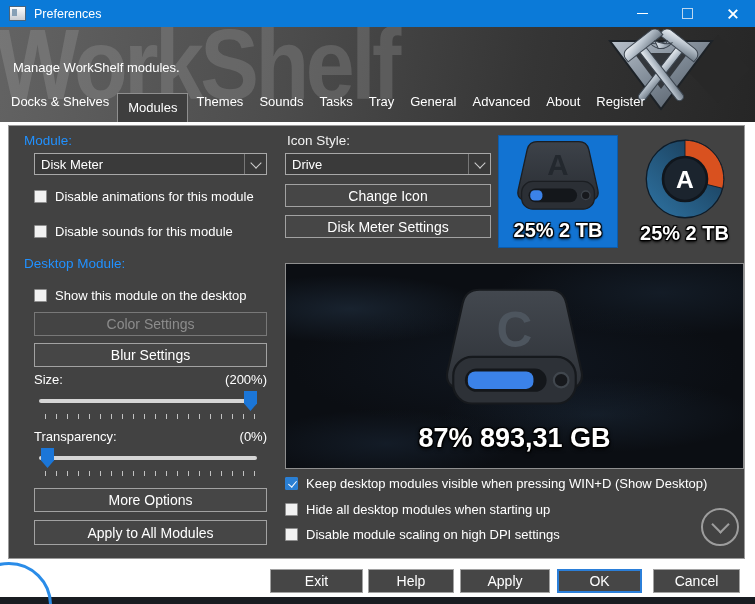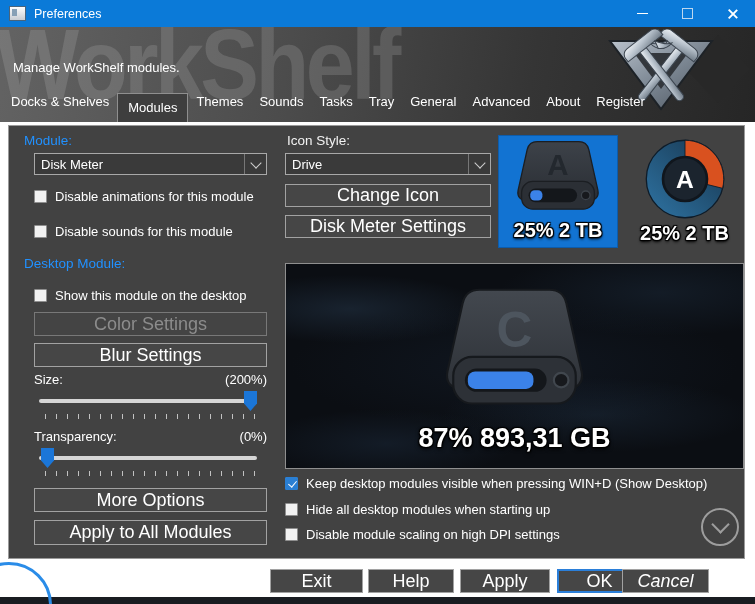--- a/index.html
+++ b/index.html
@@ -34,21 +34,21 @@
   .panel{position:absolute;left:8px;top:125px;width:737px;height:434px;background:#424242;
     border:1px solid #9a9a9a;box-sizing:border-box;}
   .blue-heading{position:absolute;color:#2191ff;font-size:13.5px;}
   .white-heading{position:absolute;color:#f2f2f2;font-size:13.5px;}
 
   .select{position:absolute;height:22px;background:#3a3a3a;border:1px solid #a8a8a8;display:flex;align-items:center;box-sizing:border-box;}
   .select .val{flex:1;padding-left:6px;font-size:13px;color:#fff;}
   .select .arrow-box{width:21px;align-self:stretch;display:flex;align-items:center;justify-content:center;border-left:1px solid #777;}
   .chev{width:7px;height:7px;border-right:1.6px solid #cfcfcf;border-bottom:1.6px solid #cfcfcf;transform:rotate(45deg);margin-top:-3px;}
 
-  .btn{background:#464646;border:1px solid #a2a2a2;color:#fff;font-size:18px;display:flex;align-items:center;justify-content:center;box-sizing:border-box;}
+  .btn{background:#464646;border:1px solid #a2a2a2;color:#fff;font-size:14px;display:flex;align-items:center;justify-content:center;box-sizing:border-box;}
   .pbtn{position:absolute;}
   .btn.disabled{color:#8c8c8c;border-color:#787878;background:#444;}
 
   .chk{position:absolute;display:flex;align-items:center;gap:8px;}
   .chk .box{width:13px;height:13px;background:#f2f2f2;border:1px solid #8f8f8f;box-sizing:border-box;flex:none;border-radius:1px;}
   .chk .box.checked{background:#2a7fd4;border-color:#2a7fd4;position:relative;}
   .chk .box.checked::after{content:"";position:absolute;left:3.5px;top:1px;width:4px;height:7px;
     border-right:1.8px solid #fff;border-bottom:1.8px solid #fff;transform:rotate(40deg);}
   .chk .lbl{font-size:13px;color:#fff;white-space:nowrap;}
 
@@ -287,18 +287,18 @@
 
     <div class="expander" style="left:692px;top:382px;">
       <span class="chev-big"></span>
     </div>
   </div>
 
   <div class="btn bbtn" style="left:270px;width:93px;">Exit</div>
   <div class="btn bbtn" style="left:368px;width:86px;">Help</div>
   <div class="btn bbtn" style="left:460px;width:90px;">Apply</div>
   <div class="btn bbtn default" style="left:557px;width:85px;">OK</div>
-  <div class="btn bbtn" style="left:622px;width:87px;font-style:italic;">Cancel</div>
+  <div class="btn bbtn" style="left:653px;width:87px;">Cancel</div>
 
   <div class="bottom-edge">
     <div class="swoosh"></div>
   </div>
 </div>
 
 </body></html>

